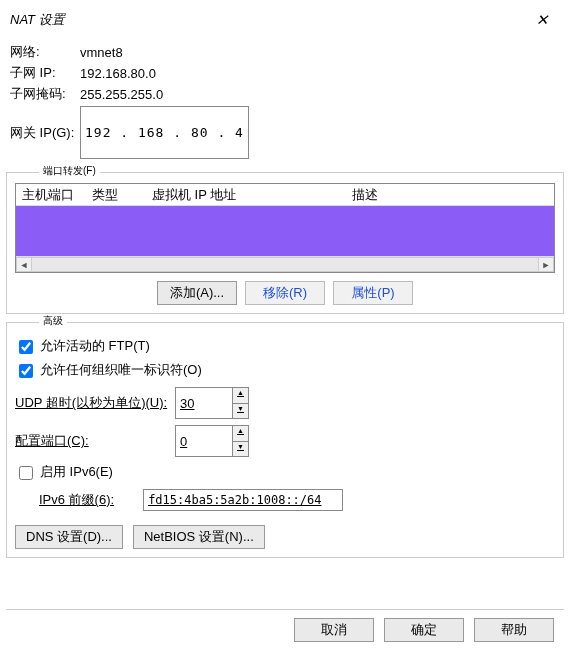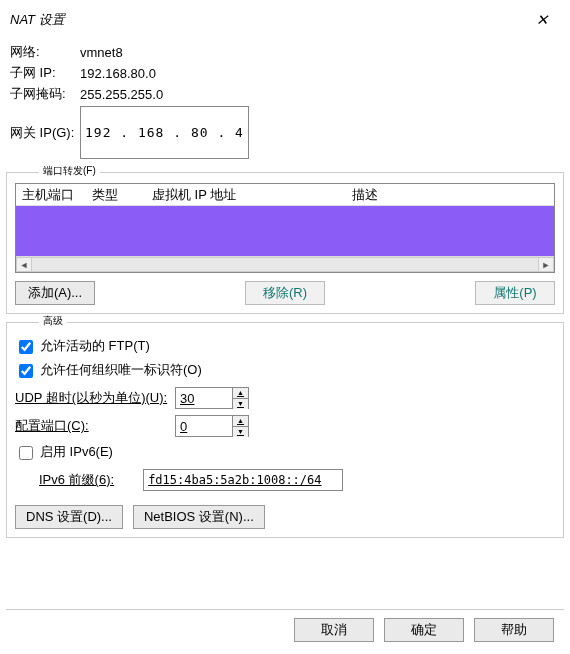--- a/index.html
+++ b/index.html
@@ -14,28 +14,28 @@
 .ipbox { border: 1px solid #888; padding: 18px 4px; min-width: 120px; display: inline-block; font-family: Consolas, monospace; letter-spacing: 1px; }
 .group { border: 1px solid #ccc; margin: 8px 6px; padding: 10px 8px 8px 8px; position: relative; }
 .group-title { position: absolute; top: -9px; left: 8px; background: #fff; padding: 0 4px; font-size: 10px; margin-left: 24px; }
 .table-wrap { border: 1px solid #888; height: 90px; overflow: hidden; background: #8b5cf6; position: relative; }
 .table-head { display: flex; border-bottom: 1px solid #ddd; background: #fff; height: 22px; align-items: center; }
 .table-head .col { padding: 2px 6px; border-right: 1px solid transparent; }
 .c1 { width: 70px; } .c2 { width: 60px; } .c3 { width: 200px; } .c4 { flex: 1; }
 .scroll-h { position: absolute; bottom: 0; left: 0; right: 0; height: 16px; display: flex; align-items: stretch; border-top: 1px solid #ddd; background: #f0f0f0; }
 .scroll-h .arrow-l, .scroll-h .arrow-r { width: 16px; display: flex; align-items: center; justify-content: center; font-size: 9px; color: #555; border: 1px solid #ccc; background: #f0f0f0; }
 .scroll-h .track { flex: 1; background: #e8e8e8; border-top: 1px solid #ccc; border-bottom: 1px solid #ccc; }
-.btnrow { display: flex; justify-content: space-between; gap: 8px; margin-top: 8px; }
+.btnrow { display: flex; justify-content: center; gap: 8px; margin-top: 8px; }
 .btn { min-width: 80px; height: 24px; border: 1px solid #999; background: #eaeaea; padding: 2px 10px; display: inline-flex; align-items: center; justify-content: center; cursor: default; }
-.btn.disabled { color: #0f766e; background: #f1f1f1; border-color: #bbb; }
+.btn.disabled { color: #1d4ed8; background: #f1f1f1; border-color: #bbb; }
 .chk { display: flex; align-items: flex-start; gap: 4px; margin: 4px 0; }
 .chk input[type=checkbox]{ width: 14px; height: 14px; }
 .field-row { display: flex; align-items: center; margin: 6px 0; gap: 0; text-decoration: underline; }
 .field-row .flabel { width: 160px; }
-.spinner { display: inline-flex; border: 1px solid #888; height: 22px; justify-content: space-between; }
+.spinner { display: inline-flex; border: 1px solid #888; height: 32px; justify-content: space-between; }
 .spinner input { border: none; width: 56px; padding: 0 4px; outline: none; font-size: 13px; }
 .spinner .btns { display: flex; flex-direction: column; width: 16px; border-left: 1px solid #888; }
 .spinner .btns span { flex: 1; font-size: 7px; text-align: center; line-height: 10px; background: #f0f0f0; border-bottom: 1px solid #888; }
 .spinner .btns span:last-child { border-bottom: none; }
 .textin { border: 1px solid #888; height: 22px; padding: 2px 4px; width: 200px; font-family: Consolas, monospace; font-size: 12px; margin-left: 29px; }
 .indent { margin-left: 24px; }
 .footer { border-top: 1px solid #ccc; padding: 8px 10px; display: flex; justify-content: flex-end; gap: 10px; position: absolute; bottom: 4px; left: 6px; right: 6px; }
 </style>
 </head>
 <body>

